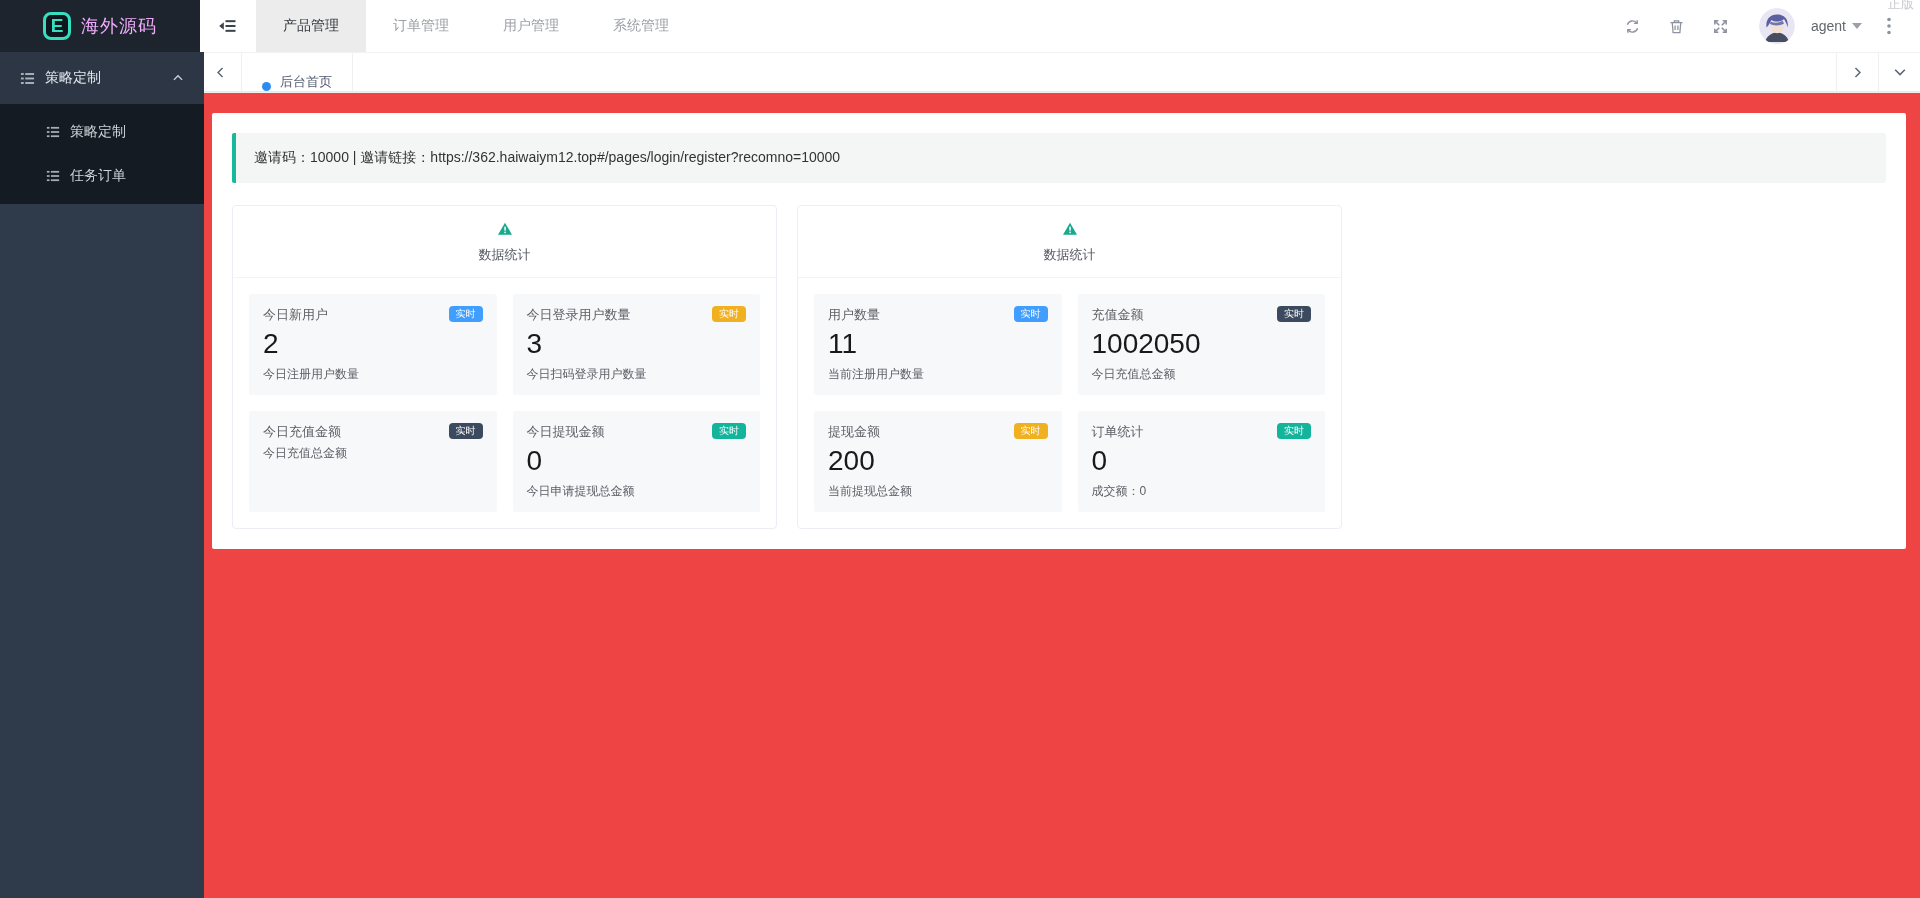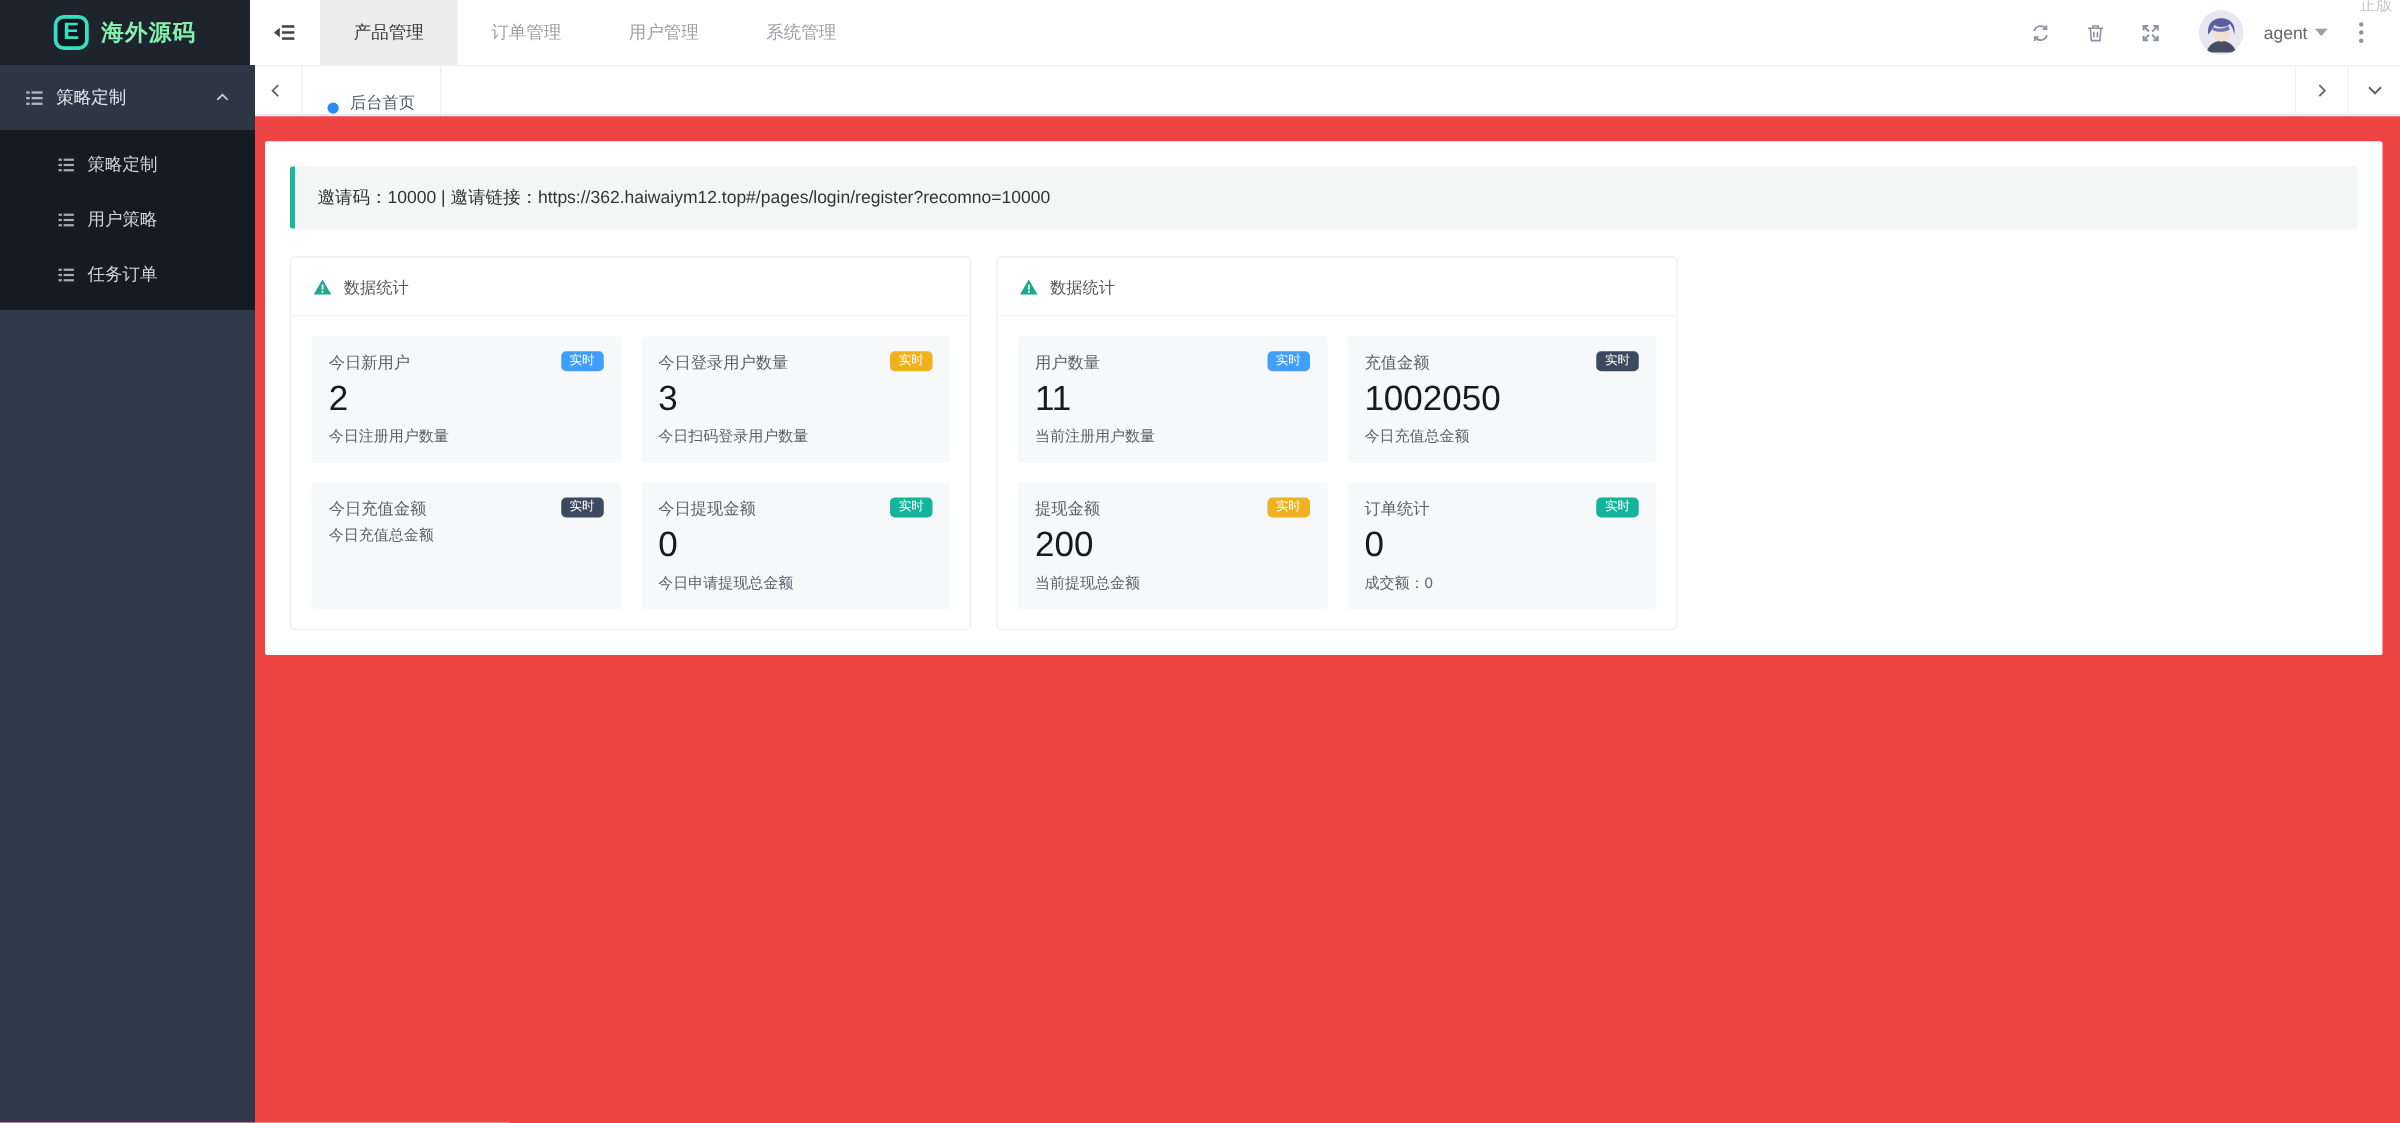--- a/index.html
+++ b/index.html
@@ -5,21 +5,21 @@
   * { margin:0; padding:0; box-sizing:border-box; }
   html,body { width:1920px; height:898px; overflow:hidden; }
   body { font-family:"Liberation Sans","DejaVu Sans",sans-serif; background:#f0f0f0; color:#333; }
   .screen { position:relative; width:1920px; height:898px; }
 
   
   .header { position:absolute; top:0; left:0; right:0; height:52px; background:#fff; z-index:30; display:flex; }
   .logo { width:200px; height:52px; background:#1d242e; display:flex; align-items:center; justify-content:center; gap:10px; flex:none; }
   .logo-mark { width:28px; height:28px; border:3px solid #36dfc0; border-radius:8px; display:flex; align-items:center; justify-content:center;
                color:#36dfc0; font-weight:bold; font-size:19px; background:#10161d; }
-  .logo-text { color:#86efac; font-size:18px; font-weight:bold; letter-spacing:1px; }
+  .logo-text { color:#f0abfc; font-size:18px; font-weight:normal; letter-spacing:1px; }
   .header-main { flex:1; display:flex; align-items:stretch; position:relative; }
   .fold-btn { width:56px; display:flex; align-items:center; justify-content:center; color:#3d434b; cursor:pointer; }
   .nav-tabs { display:flex; align-items:stretch; }
   .nav-tab { padding:0 27px; display:flex; align-items:center; font-size:14px; color:#9c9fa5; cursor:pointer; }
   .nav-tab.active { background:#ececec; color:#36393e; }
   .header-spacer { flex:1; }
   .header-actions { display:flex; align-items:center; gap:8px; padding-right:16px; }
   .action-btn { width:36px; height:36px; display:flex; align-items:center; justify-content:center; color:#8d939e; cursor:pointer; }
   .avatar { width:36px; height:36px; border-radius:50%; overflow:hidden; margin-left:12px; flex:none; cursor:pointer; }
   .user-name { font-size:14px; color:#62666d; margin-left:8px; cursor:pointer; display:flex; align-items:center; gap:6px; }
@@ -48,21 +48,21 @@
   .sub-item .s-icon { color:#a7aeb8; margin-right:10px; display:flex; }
 
   
   .main { position:absolute; top:93px; left:200px; right:0; bottom:0; background:#ef4444; overflow:hidden; }
   .wrapper { margin:20px 14px 0 12px; background:#fff; border-radius:2px; padding:20px; min-height:396px; }
 
   .banner { background:#f4f5f5; border-left:4px solid #18b89a; padding:16px 18px; font-size:14px; color:#333; border-radius:2px; }
 
   .panels { display:flex; gap:20px; margin-top:22px; }
   .panel { width:545px; background:#fff; border:1px solid #ebeef5; border-radius:4px; flex:none; }
-  .panel-header { display:flex; align-items:center; gap:9px; padding:15px 17px 13px 17px; border-bottom:1px solid #f3f4f6; }
+  .panel-header { display:flex; align-items:center; gap:9px; padding:15px 17px 13px 17px; border-bottom:1px solid #f3f4f6;flex-direction:column; }
   .panel-title { font-size:13px; color:#53575e; }
   .panel-body { padding:16px; display:grid; grid-template-columns:1fr 1fr; gap:16px; }
 
   .tile { background:#f7f8fa; border-radius:2px; padding:12px 14px 13px 14px; }
   .tile-top { display:flex; align-items:flex-start; justify-content:space-between; }
   .tile-label { font-size:13px; color:#5c6066; line-height:18px; }
   .badge { font-size:10px; color:#fff; padding:3px 7px; border-radius:4px; line-height:1; flex:none; }
   .tile-value { font-size:28px; color:#17191d; line-height:36px; margin-top:2px; }
   .tile-sub { font-size:12px; color:#5c6066; margin-top:4px; line-height:16px; }
 
@@ -195,33 +195,20 @@
         <span class="s-icon">
           <svg width="14" height="14" viewBox="0 0 16 16" fill="currentColor">
             <rect x="1" y="2.2" width="3" height="2"></rect>
               <rect x="5.6" y="2.2" width="9.4" height="2"></rect>
             <rect x="1" y="7" width="3" height="2"></rect>
               <rect x="5.6" y="7" width="9.4" height="2"></rect>
             <rect x="1" y="11.8" width="3" height="2"></rect>
               <rect x="5.6" y="11.8" width="9.4" height="2"></rect>
           </svg>
         </span>
-        <span>用户策略</span>
-      </div>
-      <div class="sub-item">
-        <span class="s-icon">
-          <svg width="14" height="14" viewBox="0 0 16 16" fill="currentColor">
-            <rect x="1" y="2.2" width="3" height="2"></rect>
-              <rect x="5.6" y="2.2" width="9.4" height="2"></rect>
-            <rect x="1" y="7" width="3" height="2"></rect>
-              <rect x="5.6" y="7" width="9.4" height="2"></rect>
-            <rect x="1" y="11.8" width="3" height="2"></rect>
-              <rect x="5.6" y="11.8" width="9.4" height="2"></rect>
-          </svg>
-        </span>
         <span>任务订单</span>
       </div>
     </div>
   </div>
 
   <div class="tagsbar">
     <div class="tag-arrow left">
       <span>
         <svg width="13" height="13" viewBox="0 0 16 16" fill="none" stroke="currentColor" stroke-width="1.8">
             <path d="M10.5 2.5 5 8l5.5 5.5"></path>

